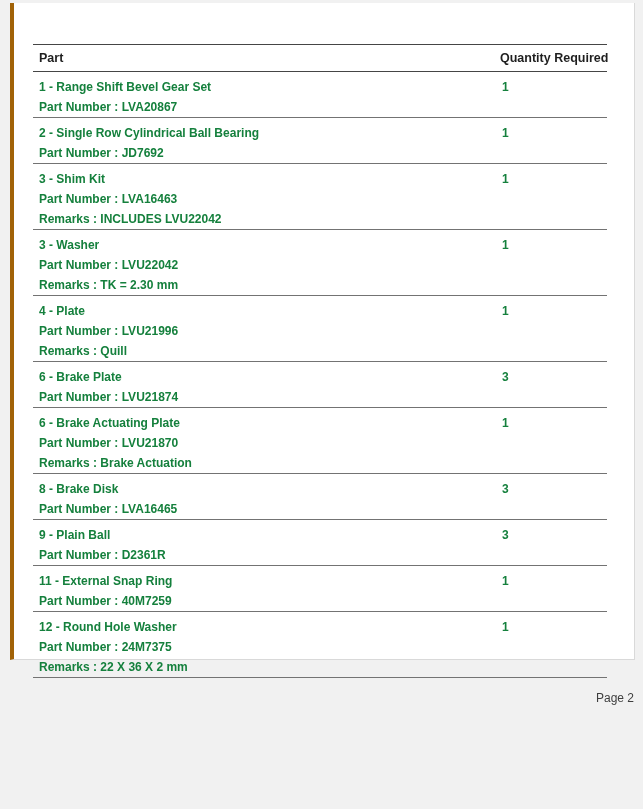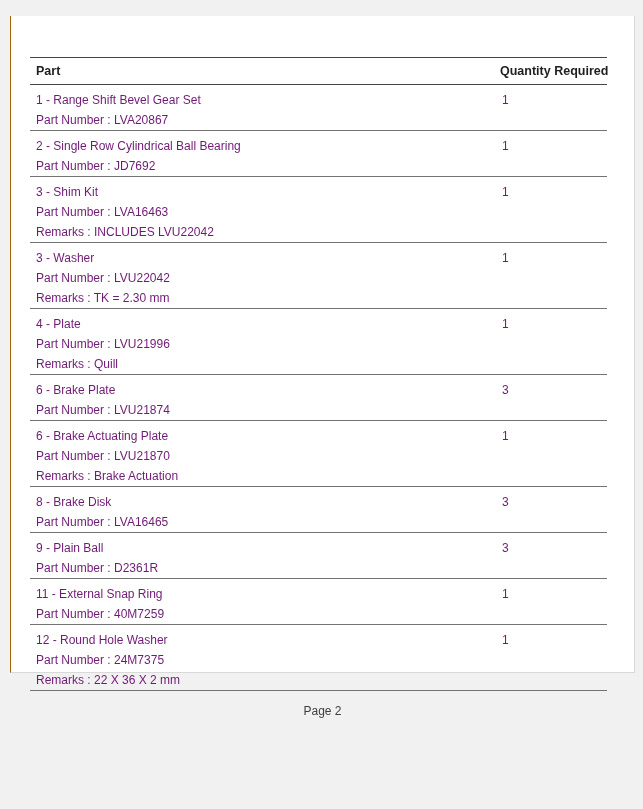--- a/index.html
+++ b/index.html
@@ -6,27 +6,27 @@
     margin: 0;
     padding: 0;
     width: 643px;
     height: 809px;
     background: #f1f1f1;
     font-family: "Liberation Sans", sans-serif;
     overflow: hidden;
   }
   .panel {
     position: absolute;
-    top: 16px;
+    top: 3px;
     left: 10px;
     width: 625px;
     height: 657px;
     box-sizing: border-box;
     background: #ffffff;
-    border-left: 1px solid #a16207;
+    border-left: 4px solid #a16207;
     border-right: 1px solid #d9d9d9;
     border-bottom: 1px solid #d9d9d9;
   }
   .table-wrap {
     margin: 41px 27px 0 19px;
   }
   table.parts-table {
     width: 100%;
     border-collapse: collapse;
     table-layout: fixed;
@@ -45,34 +45,35 @@
   th.col-qty {
     width: 107px;
     text-align: center;
     padding-left: 0;
     padding-right: 0;
   }
   tbody td {
     border-bottom: 1px solid #737373;
     vertical-align: top;
     font-size: 12px;
-    color: #701a75;
+    color: #15803d;
     padding: 5px 0 0 6px;
+    font-weight: bold;
   }
   tbody td.cell-qty {
     padding-left: 2px;
     line-height: 20px;
   }
   .part-title, .part-detail {
     line-height: 20px;
     white-space: nowrap;
   }
   .footer {
     margin-top: 13px;
-    text-align: center;
+    text-align: right;
     font-size: 12px;
     color: #3e3e3e;
     line-height: 15px;
   }
 </style>
 </head>
 <body>
 
 <div class="panel">
   <div class="table-wrap">

